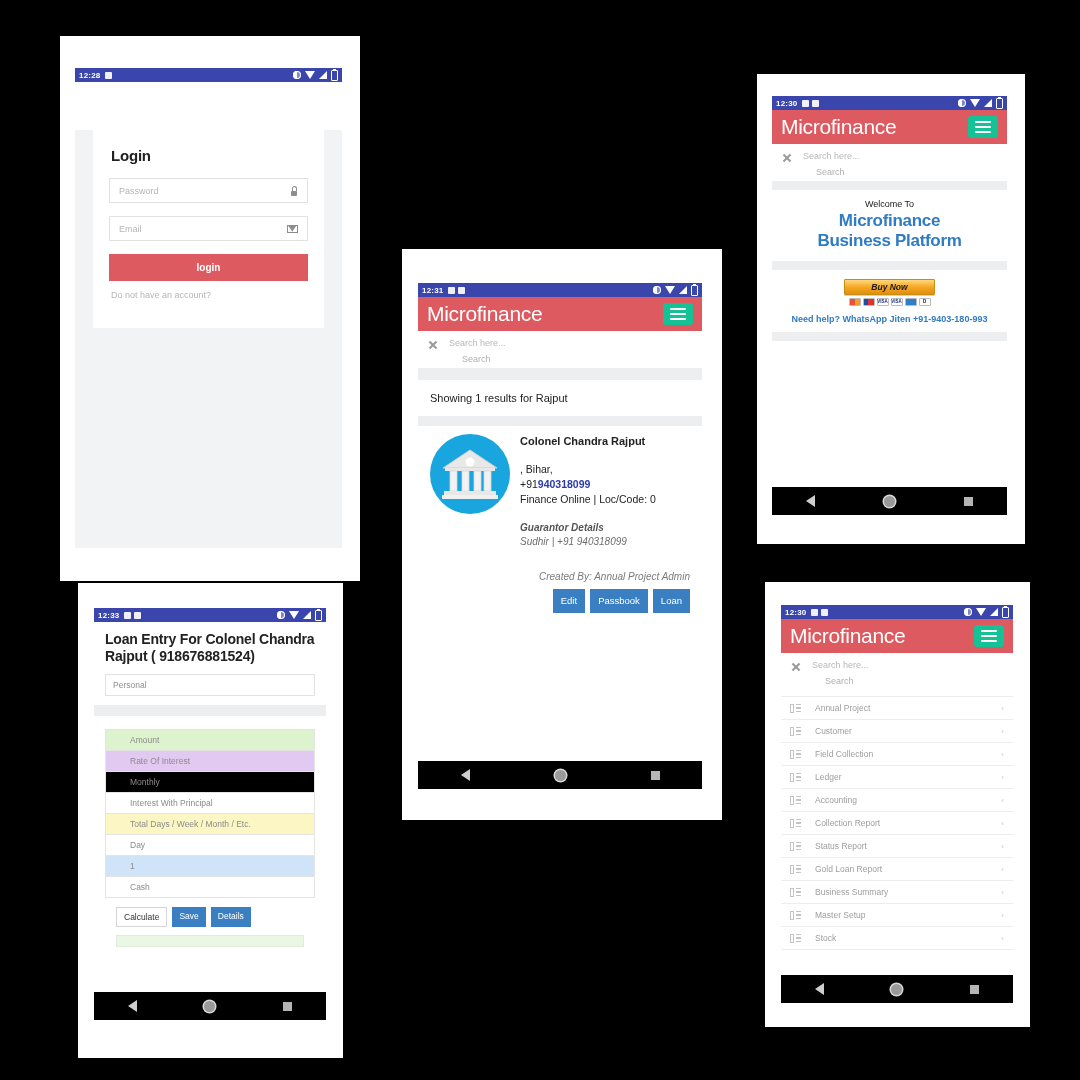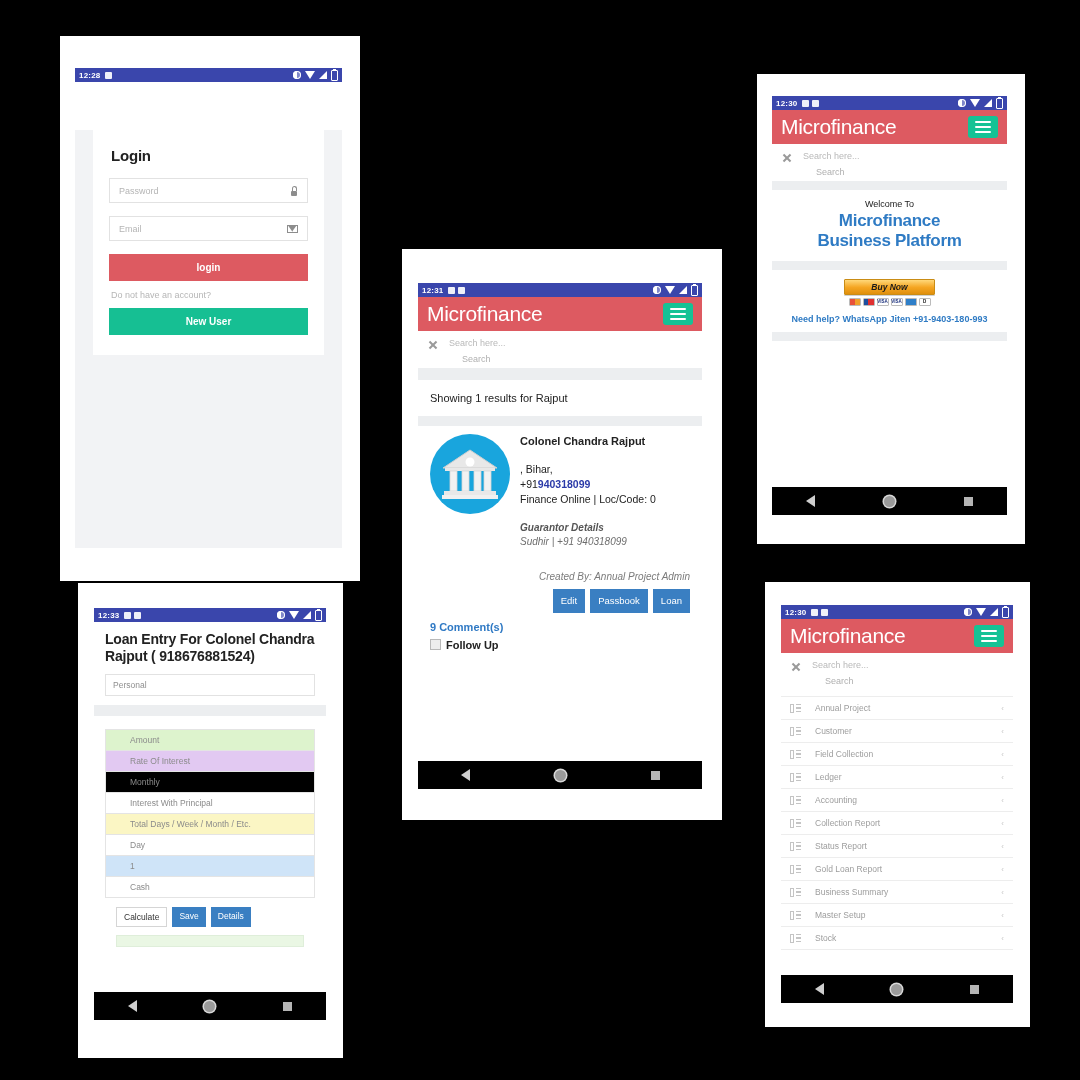--- a/index.html
+++ b/index.html
@@ -172,21 +172,20 @@
             <span class="lock"></span>
           </div>
 
           <div class="inp">
             <span class="ph">Email</span>
             <span class="envelope"></span>
           </div>
 
           <div class="btn-login">login</div>
           <div class="noacct">Do not have an account?</div>
-          <div class="btn-newuser">New User</div>
         </div>
 
       </div>
     </div>
   </div>
 
   <div class="card" style="left:402px;top:249px;width:320px;height:571px;">
     <div class="phone" style="left:16px;top:34px;width:284px;height:506px;">
       <div class="statusbar">
         <span class="clock">12:31</span>
@@ -246,27 +245,20 @@
           </div>
           <div class="createdby">Created By: Annual Project Admin</div>
           <div class="res-actions">
             <span class="btn-blue">Edit</span>
             <span class="btn-blue">Passbook</span>
             <span class="btn-blue">Loan</span>
           </div>
         </div>
       </div>
 
-      <div class="res-foot">
-        <div class="comments">9 Comment(s)</div>
-        <div class="followup">
-          <span class="chk"></span>
-          <span>Follow Up</span>
-        </div>
-      </div>
 
       <div class="navbar">
         <span class="nav-back"></span>
         <span class="nav-home"></span>
         <span class="nav-rec"></span>
       </div>
     </div>
   </div>
 
   <div class="card" style="left:757px;top:74px;width:268px;height:470px;">

